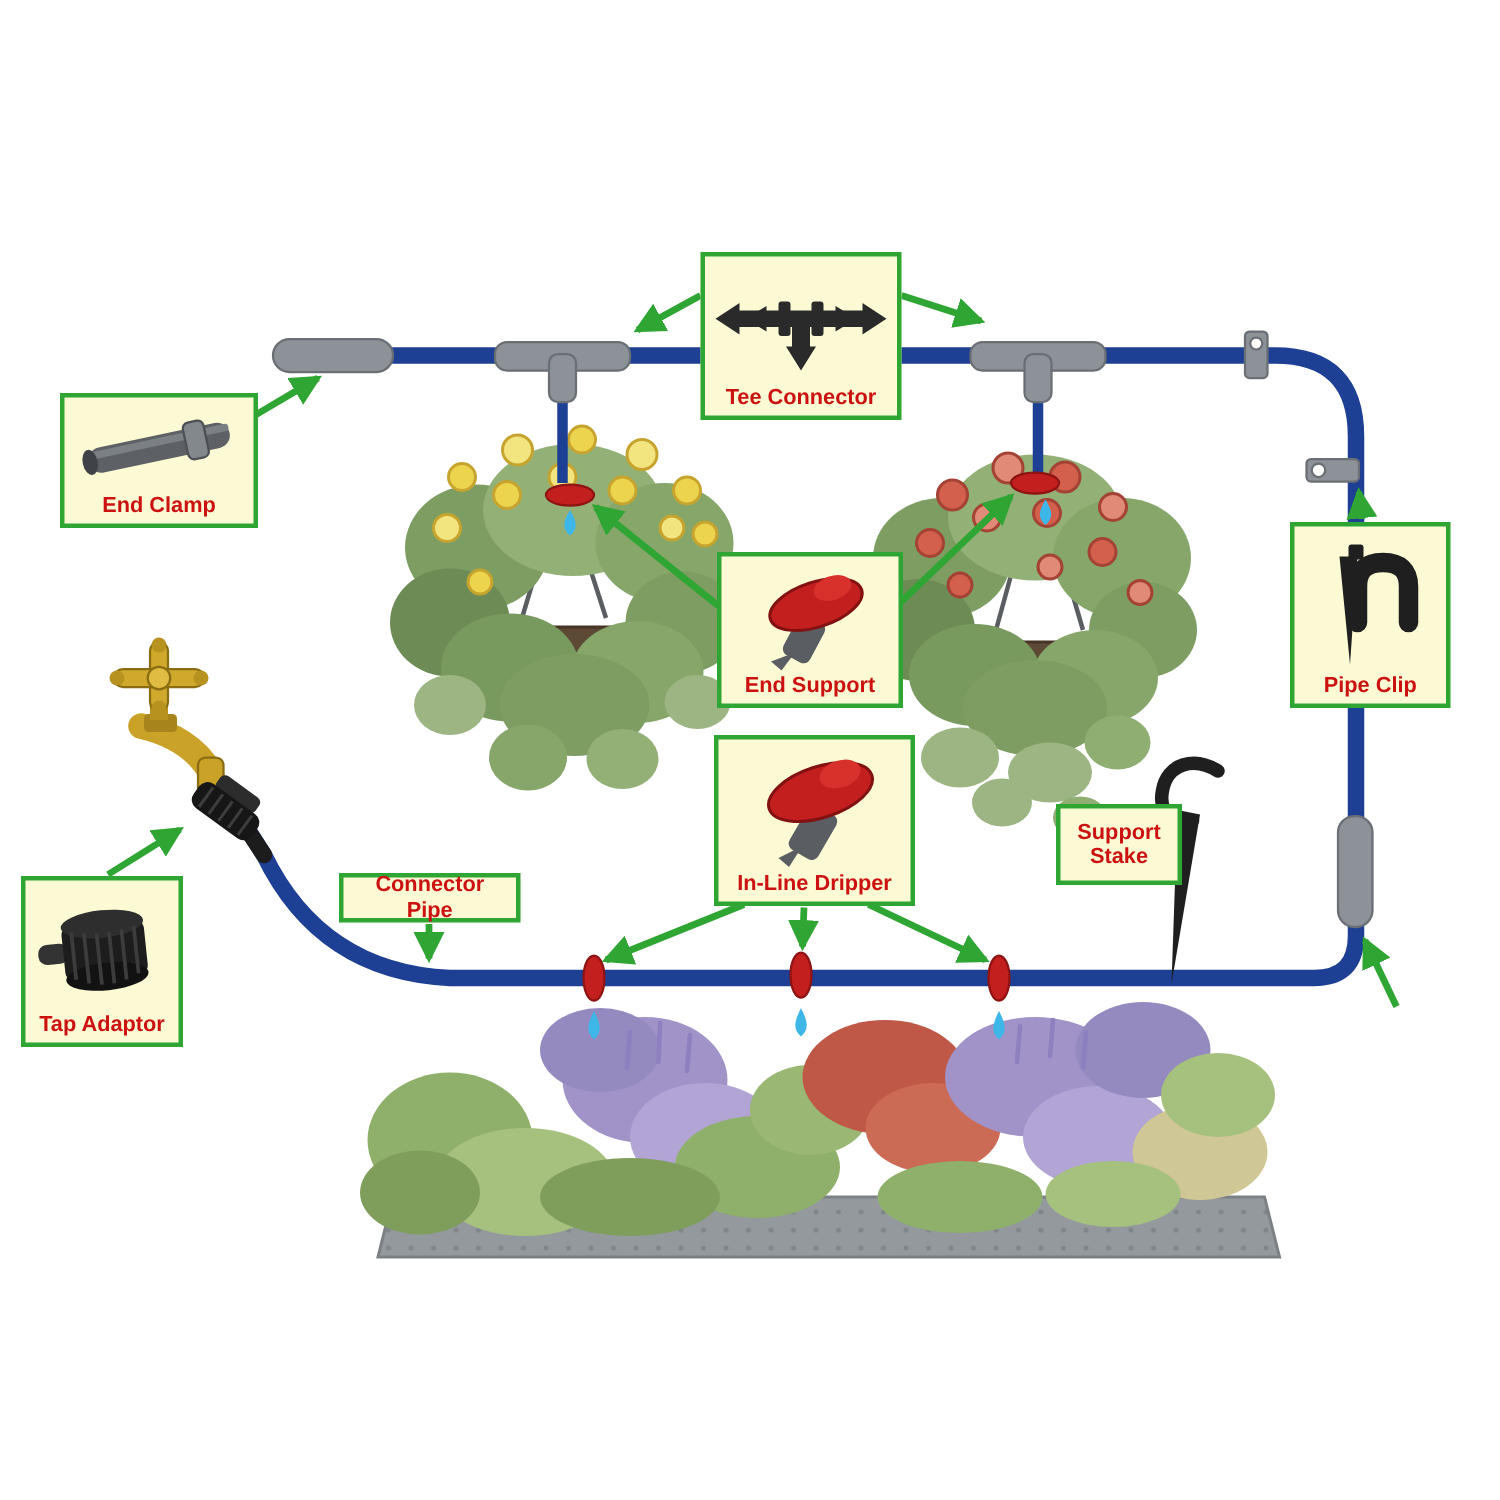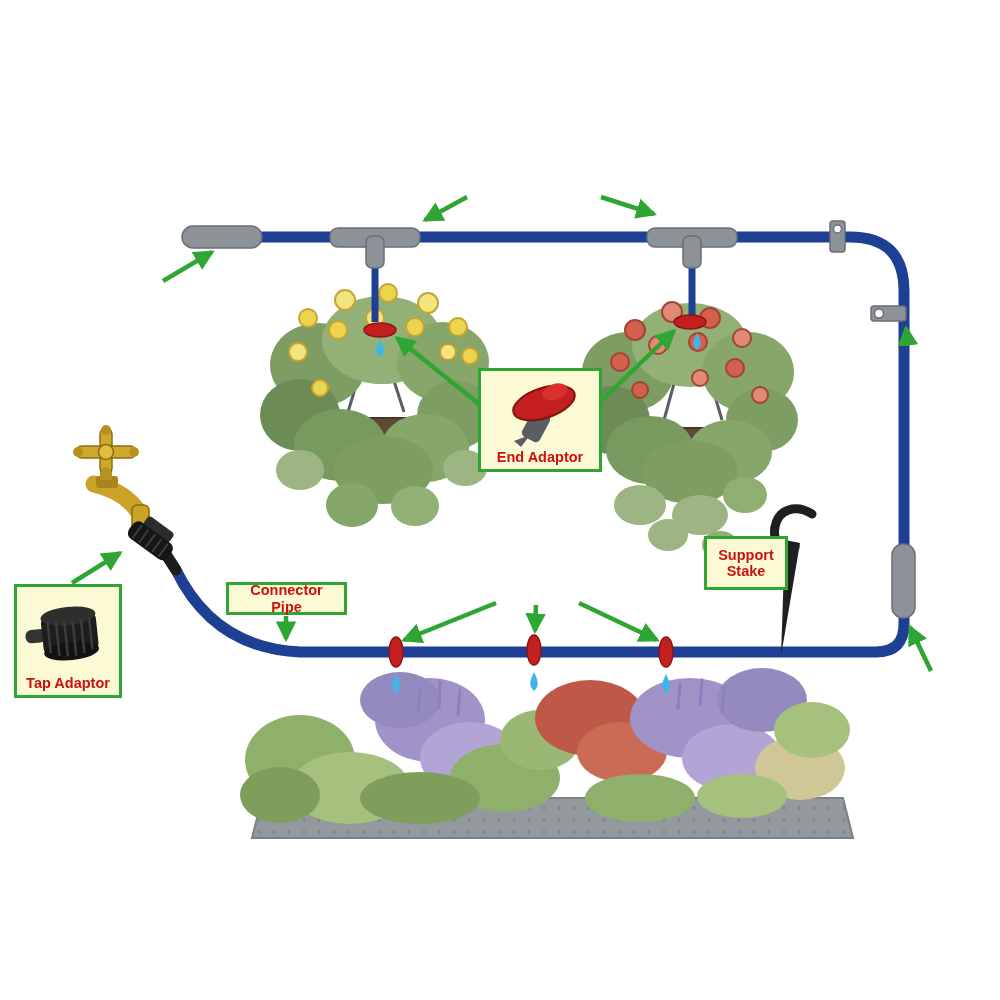--- a/index.html
+++ b/index.html
@@ -222,35 +222,87 @@
       <line x1="601" y1="401" x2="674" y2="331" marker-end="url(#ah)"></line>
       <line x1="496" y1="603" x2="404" y2="640" marker-end="url(#ah)"></line>
       <line x1="536" y1="605" x2="535" y2="631" marker-end="url(#ah)"></line>
       <line x1="579" y1="603" x2="657" y2="640" marker-end="url(#ah)"></line>
       <line x1="286" y1="616" x2="286" y2="639" marker-end="url(#ah)"></line>
       <line x1="72" y1="583" x2="120" y2="553" marker-end="url(#ah)"></line>
       <line x1="931" y1="671" x2="910" y2="627" marker-end="url(#ah)"></line>
     </g>
   </svg>
 
-
-
+  <div class="label-box" style="left:467px;top:168px;width:134px;height:112px">
+    <span class="icon">
+      <svg width="118" height="68" viewBox="0 0 118 68" xmlns="http://www.w3.org/2000/svg">
+        <g fill="#2a2a2a">
+          <rect x="14" y="26" width="90" height="11" rx="3"></rect>
+          <polygon points="2,31.5 18,21 18,42"></polygon>
+          <polygon points="22,31.5 36,23 36,40"></polygon>
+          <polygon points="116,31.5 100,21 100,42"></polygon>
+          <polygon points="96,31.5 82,23 82,40"></polygon>
+          <rect x="44" y="20" width="8" height="23" rx="2"></rect>
+          <rect x="66" y="20" width="8" height="23" rx="2"></rect>
+          <rect x="53" y="34" width="12" height="20"></rect>
+          <polygon points="59,66 49,50 69,50"></polygon>
+        </g>
+      </svg>
+    </span>
+    <span class="label-text">Tee Connector</span>
+  </div>
+
+  <div class="label-box" style="left:40px;top:262px;width:132px;height:90px">
+    <span class="icon">
+      <svg width="116" height="48" viewBox="0 0 116 48" xmlns="http://www.w3.org/2000/svg">
+        <g transform="rotate(-12 58 24)">
+          <rect x="10" y="16" width="96" height="17" rx="8.5" fill="#5d6166"></rect>
+          <rect x="10" y="18" width="96" height="5" rx="2.5" fill="#7b8085"></rect>
+          <rect x="76" y="12" width="14" height="25" rx="4" fill="#83888d" stroke="#4c5054" stroke-width="1.5"></rect>
+          <ellipse cx="11" cy="24.5" rx="5" ry="8.5" fill="#3f4347"></ellipse>
+        </g>
+      </svg>
+    </span>
+    <span class="label-text">End Clamp</span>
+  </div>
+
+  <div class="label-box" style="left:860px;top:348px;width:107px;height:124px">
+    <span class="icon">
+      <svg width="86" height="88" viewBox="0 0 86 88" xmlns="http://www.w3.org/2000/svg">
+        <polygon points="22,14 34,14 29,86" fill="#1f1f1f"></polygon>
+        <path d="M 34 58 L 34 34 Q 34 18 51 18 Q 68 18 68 34 L 68 58" fill="none" stroke="#1f1f1f" stroke-width="13" stroke-linecap="round"></path>
+        <rect x="28" y="6" width="10" height="10" rx="2" fill="#1f1f1f"></rect>
+      </svg>
+    </span>
+    <span class="label-text">Pipe Clip</span>
+  </div>
 
   <div class="label-box" style="left:478px;top:368px;width:124px;height:104px">
     <span class="icon">
       <svg width="108" height="72" viewBox="0 0 108 72" xmlns="http://www.w3.org/2000/svg">
         <rect x="40" y="36" width="20" height="30" rx="5" fill="#5a5e63" transform="rotate(28 50 51)"></rect>
         <polygon points="28,66 44,60 35,72" fill="#5a5e63"></polygon>
         <ellipse cx="58" cy="28" rx="32" ry="15" fill="#c41f1f" stroke="#821212" stroke-width="2" transform="rotate(-18 58 28)"></ellipse>
         <ellipse cx="69" cy="17" rx="13" ry="8" fill="#d8302a" transform="rotate(-18 69 17)"></ellipse>
       </svg>
     </span>
-    <span class="label-text">End Adaptor</span>
-  </div>
-
+    <span class="label-text">End Support</span>
+  </div>
+
+  <div class="label-box" style="left:476px;top:490px;width:134px;height:114px">
+    <span class="icon">
+      <svg width="116" height="80" viewBox="0 0 116 80" xmlns="http://www.w3.org/2000/svg">
+        <rect x="46" y="40" width="22" height="34" rx="5" fill="#5a5e63" transform="rotate(30 57 57)"></rect>
+        <polygon points="34,74 50,66 41,80" fill="#5a5e63"></polygon>
+        <ellipse cx="62" cy="30" rx="36" ry="17" fill="#c41f1f" stroke="#821212" stroke-width="2" transform="rotate(-18 62 30)"></ellipse>
+        <ellipse cx="75" cy="18" rx="14" ry="9" fill="#d8302a" transform="rotate(-18 75 18)"></ellipse>
+      </svg>
+    </span>
+    <span class="label-text">In-Line Dripper</span>
+  </div>
 
   <div class="label-box text-only" style="left:704px;top:536px;width:84px;height:54px">
     <span class="label-text">Support Stake</span>
   </div>
 
   <div class="label-box text-only" style="left:226px;top:582px;width:121px;height:33px">
     <span class="label-text">Connector Pipe</span>
   </div>
 
   <div class="label-box" style="left:14px;top:584px;width:108px;height:114px">

